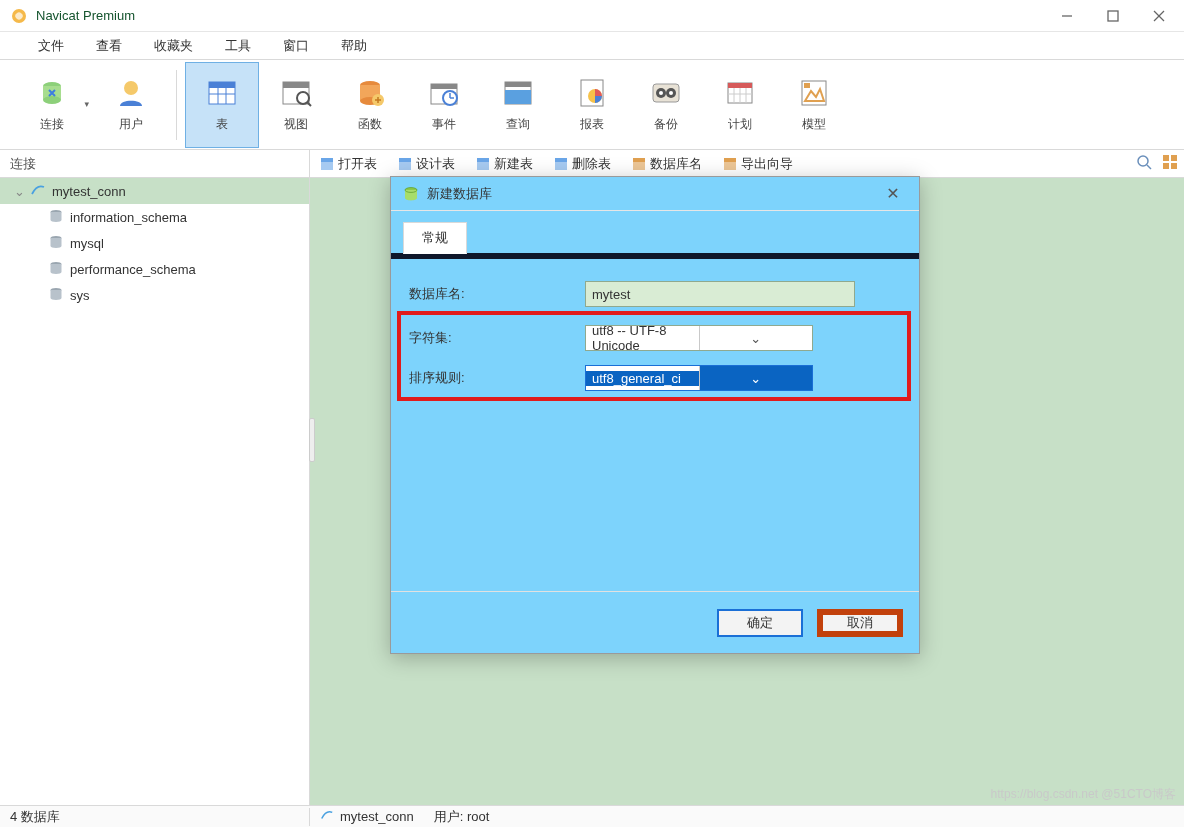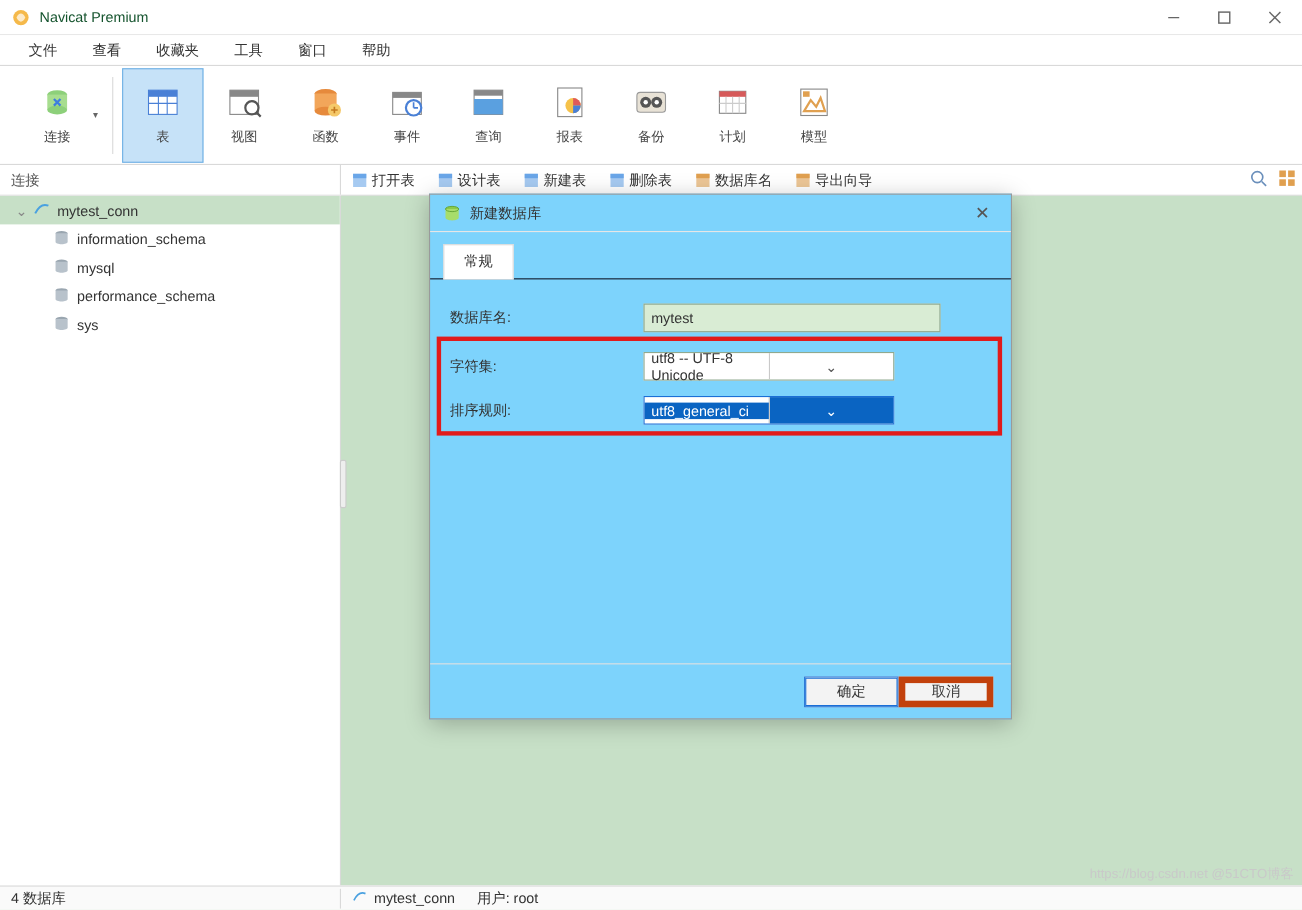--- a/index.html
+++ b/index.html
@@ -4,21 +4,21 @@
 <style>
   * { box-sizing:border-box; margin:0; padding:0; font-family:"Microsoft YaHei","Segoe UI",Arial,sans-serif; font-size:13px; color:#333; }
   body { background:#fff; width:1184px; height:827px; overflow:hidden; position:relative; }
 
   .titlebar { height:32px; background:#fff; border-bottom:1px solid #e6e6e6; display:flex; align-items:center; padding:0 2px 0 10px; }
   .titlebar .logo { width:18px; height:18px; margin-right:8px; display:flex; align-items:center; justify-content:center; }
   .titlebar .title { font-size:13px; color:#14532d; flex:1; }
   .win-ctrl { display:flex; height:100%; }
   .win-btn { width:46px; height:100%; display:flex; align-items:center; justify-content:center; color:#666; }
 
-  .menubar { height:28px; background:#fff; border-bottom:1px solid #d9d9d9; display:flex; align-items:center; padding:0 12px; gap:4px; }
+  .menubar { height:28px; background:#fff; border-bottom:1px solid #d9d9d9; display:flex; align-items:center; padding:0 24px; gap:4px; }
   .menu-item { padding:3px 14px; cursor:default; }
 
   .toolbar { height:90px; background:#fff; border-bottom:1px solid #d9d9d9; display:flex; align-items:center; padding:0 10px; }
   .tool-btn { width:74px; height:86px; display:flex; flex-direction:column; align-items:center; justify-content:center; gap:6px; cursor:default; border:1px solid transparent; }
   .tool-btn.active { background:#c6e2f8; border:1px solid #6fb0e4; }
   .tool-btn .ic { width:34px; height:34px; display:flex; align-items:center; justify-content:center; }
   .tool-btn .lbl { font-size:12px; color:#444; }
   .pipe { width:1px; height:70px; background:#d9d9d9; margin:0 8px; }
 
   .sub-bar { height:28px; border-bottom:1px solid #d9d9d9; display:flex; position:relative; }
@@ -42,34 +42,34 @@
   .statusbar { position:absolute; bottom:0; left:0; right:0; height:22px; border-top:1px solid #d9d9d9; background:#fafafa; display:flex; align-items:center; font-size:12px; color:#555; }
   .status-left { width:310px; border-right:1px solid #d9d9d9; padding:0 10px; }
   .status-right { flex:1; display:flex; align-items:center; padding:0 10px; gap:6px; }
 
   
   .dialog { position:absolute; left:380px; top:176px; width:530px; height:478px; background:#7dd3fc; border:1px solid #9a9a9a; box-shadow:0 4px 20px rgba(0,0,0,.25); display:flex; flex-direction:column;margin-left:10px; }
   .dlg-title { height:34px; display:flex; align-items:center; padding:0 12px; gap:8px; border-bottom:1px solid #e6e6e6; }
   .dlg-title .dlg-ico { width:16px; height:16px; }
   .dlg-title .tt { flex:1; font-size:13px; }
   .dlg-close { width:28px; text-align:center; font-size:16px; color:#555; }
-  .dlg-tabs { display:flex; padding:10px 12px 0 12px; border-bottom:1px solid #0f172a; }
+  .dlg-tabs { display:flex; padding:10px 12px 0 12px; border-bottom:6px solid #0f172a; }
   .dlg-tab { padding:6px 18px; border:1px solid #d9d9d9; border-bottom:1px solid #fff; background:#fff; position:relative; top:1px; font-size:13px; }
   .dlg-body { flex:1; padding:18px 18px 8px 18px; position:relative; }
   .frm-row { display:flex; align-items:center; height:34px; margin-bottom:6px; }
   .frm-row .lab { width:176px; color:#333; }
   .frm-row .fld { width:270px; height:26px; border:1px solid #8fa98f; background:#d9ecd4; padding:0 6px; display:flex; align-items:center; }
   .sel-wrap { width:228px; height:26px; border:1px solid #8fa98f; background:#fff; display:flex; align-items:center; position:relative; }
   .sel-wrap span { flex:1; padding:0 6px; color:#333; }
   .sel-wrap .dd { width:22px; height:100%; display:flex; align-items:center; justify-content:center; color:#555; border-left:1px solid #c9c9c9; }
   .sel-wrap.active { border-color:#1a6fd6; }
   .sel-wrap.active span { background:#0a64c2; color:#fff; }
   .red-box { position:absolute; left:6px; top:52px; width:514px; height:90px; border:4px solid #e11b1b; pointer-events:none; }
 
-  .dlg-foot { height:50px; border-top:1px solid #e1e1e1; display:flex; align-items:center; justify-content:flex-end; gap:0; padding:0 16px; }
+  .dlg-foot { height:62px; border-top:1px solid #e1e1e1; display:flex; align-items:center; justify-content:flex-end; gap:14px; padding:0 16px; }
   .btn { min-width:86px; height:28px; border:6px solid #c2410c; background:#f3f3f3; display:flex; align-items:center; justify-content:center; font-size:13px; }
   .btn.primary { border:1px solid #1a6fd6; box-shadow:inset 0 0 0 1px #1a6fd6; }
 
   .watermark { position:absolute; right:8px; bottom:24px; font-size:12px; color:#c9c9c9; pointer-events:none; }
 </style>
 </head>
 <body>
 
 <div class="titlebar">
   <span class="logo">
@@ -113,20 +113,29 @@
       <div class="ic">
         <svg width="34" height="34">
           <ellipse cx="17" cy="10" rx="9" ry="4" fill="#8dd07a"></ellipse>
           <rect x="8" y="10" width="18" height="14" fill="#a7dd8f"></rect>
           <ellipse cx="17" cy="24" rx="9" ry="4" fill="#8dd07a"></ellipse>
           <path d="M14 14l6 6M20 14l-6 6" stroke="#3d7de0" stroke-width="2"></path>
         </svg>
       </div>
       <div class="lbl">连接</div>
       <span style="position: absolute; right: 4px; top: 36px; font-size: 9px; color: rgb(102, 102, 102);">▾</span>
+    </div>
+    <div class="tool-btn">
+      <div class="ic">
+        <svg width="34" height="34">
+          <circle cx="17" cy="12" r="7" fill="#f5c96a"></circle>
+          <path d="M6 30c0-7 22-7 22 0z" fill="#4a80d6"></path>
+        </svg>
+      </div>
+      <div class="lbl">用户</div>
     </div>
     <div class="pipe"></div>
     <div class="tool-btn active">
       <div class="ic">
         <svg width="34" height="34">
           <rect x="4" y="6" width="26" height="22" fill="#fff" stroke="#4a80d6"></rect>
           <rect x="4" y="6" width="26" height="6" fill="#4a80d6"></rect>
           <line x1="13" y1="6" x2="13" y2="28" stroke="#4a80d6"></line>
           <line x1="21" y1="6" x2="21" y2="28" stroke="#4a80d6"></line>
           <line x1="4" y1="18" x2="30" y2="18" stroke="#4a80d6"></line>

